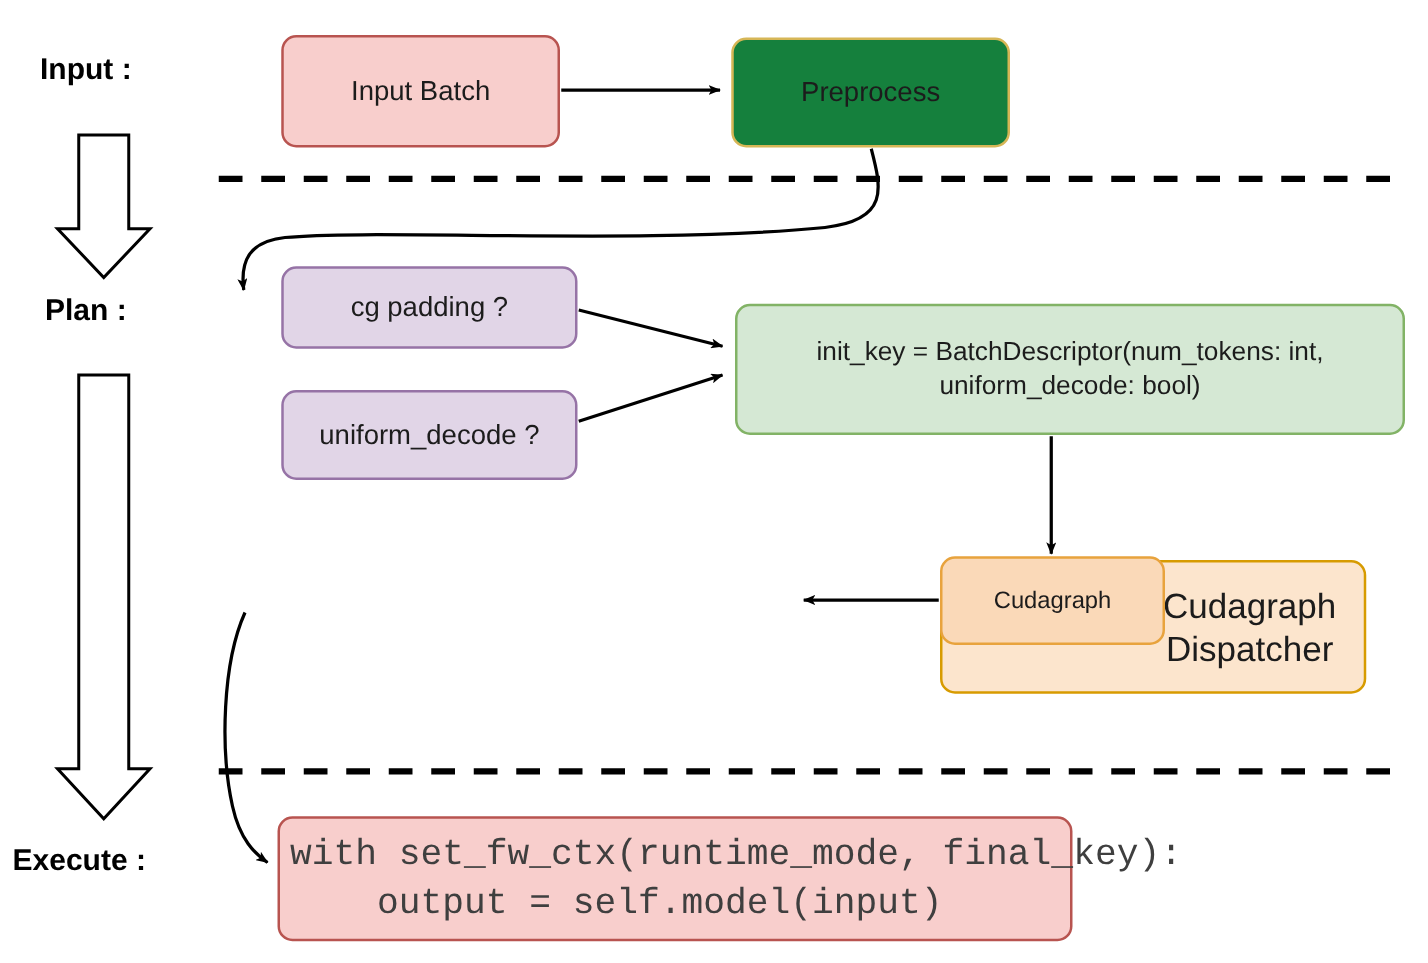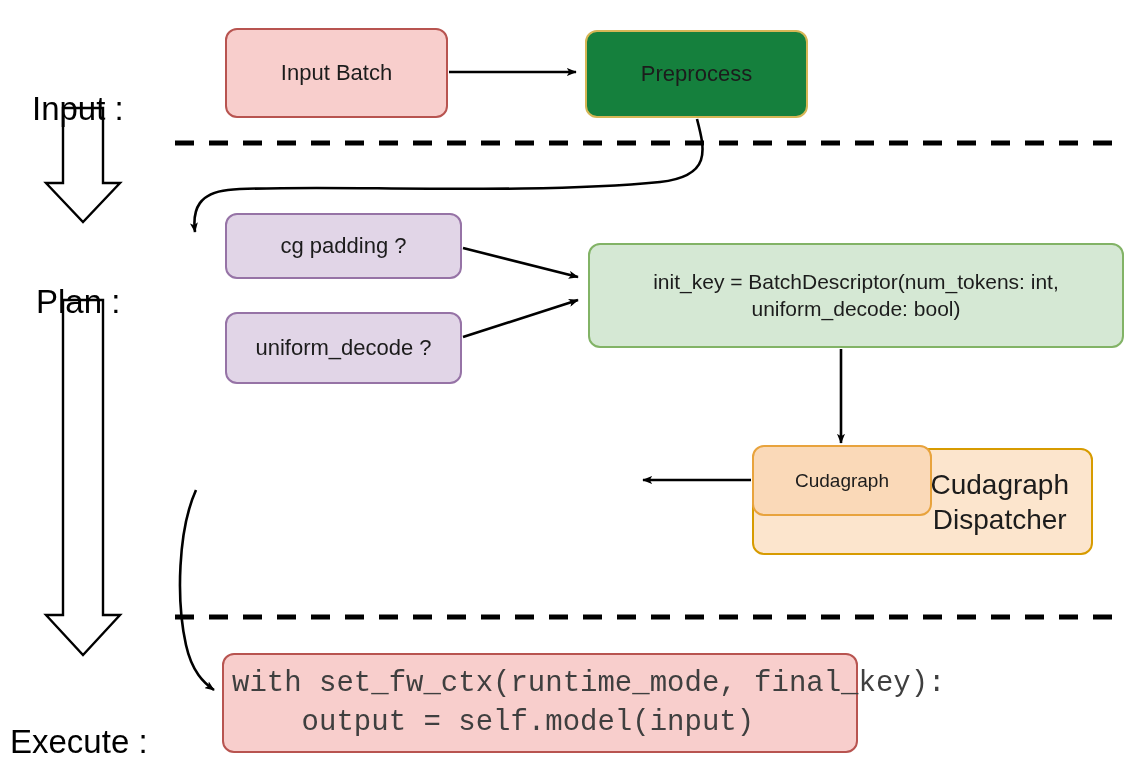--- a/index.html
+++ b/index.html
@@ -24,26 +24,25 @@
     left: 0;
     top: 0;
     width: 1142px;
     height: 770px;
     pointer-events: none;
   }
 
   
   .stage-label {
     position: absolute;
-    font-weight: normal;
-    font-size: 33px;
+    font-weight: bold;
+    font-size: 24px;
     color: #000000;
     white-space: nowrap;
     letter-spacing: 0px;
-    margin-top: 48px;
   }
 
   
   .node {
     position: absolute;
     box-sizing: border-box;
     display: flex;
     align-items: center;
     justify-content: center;
     text-align: center;

